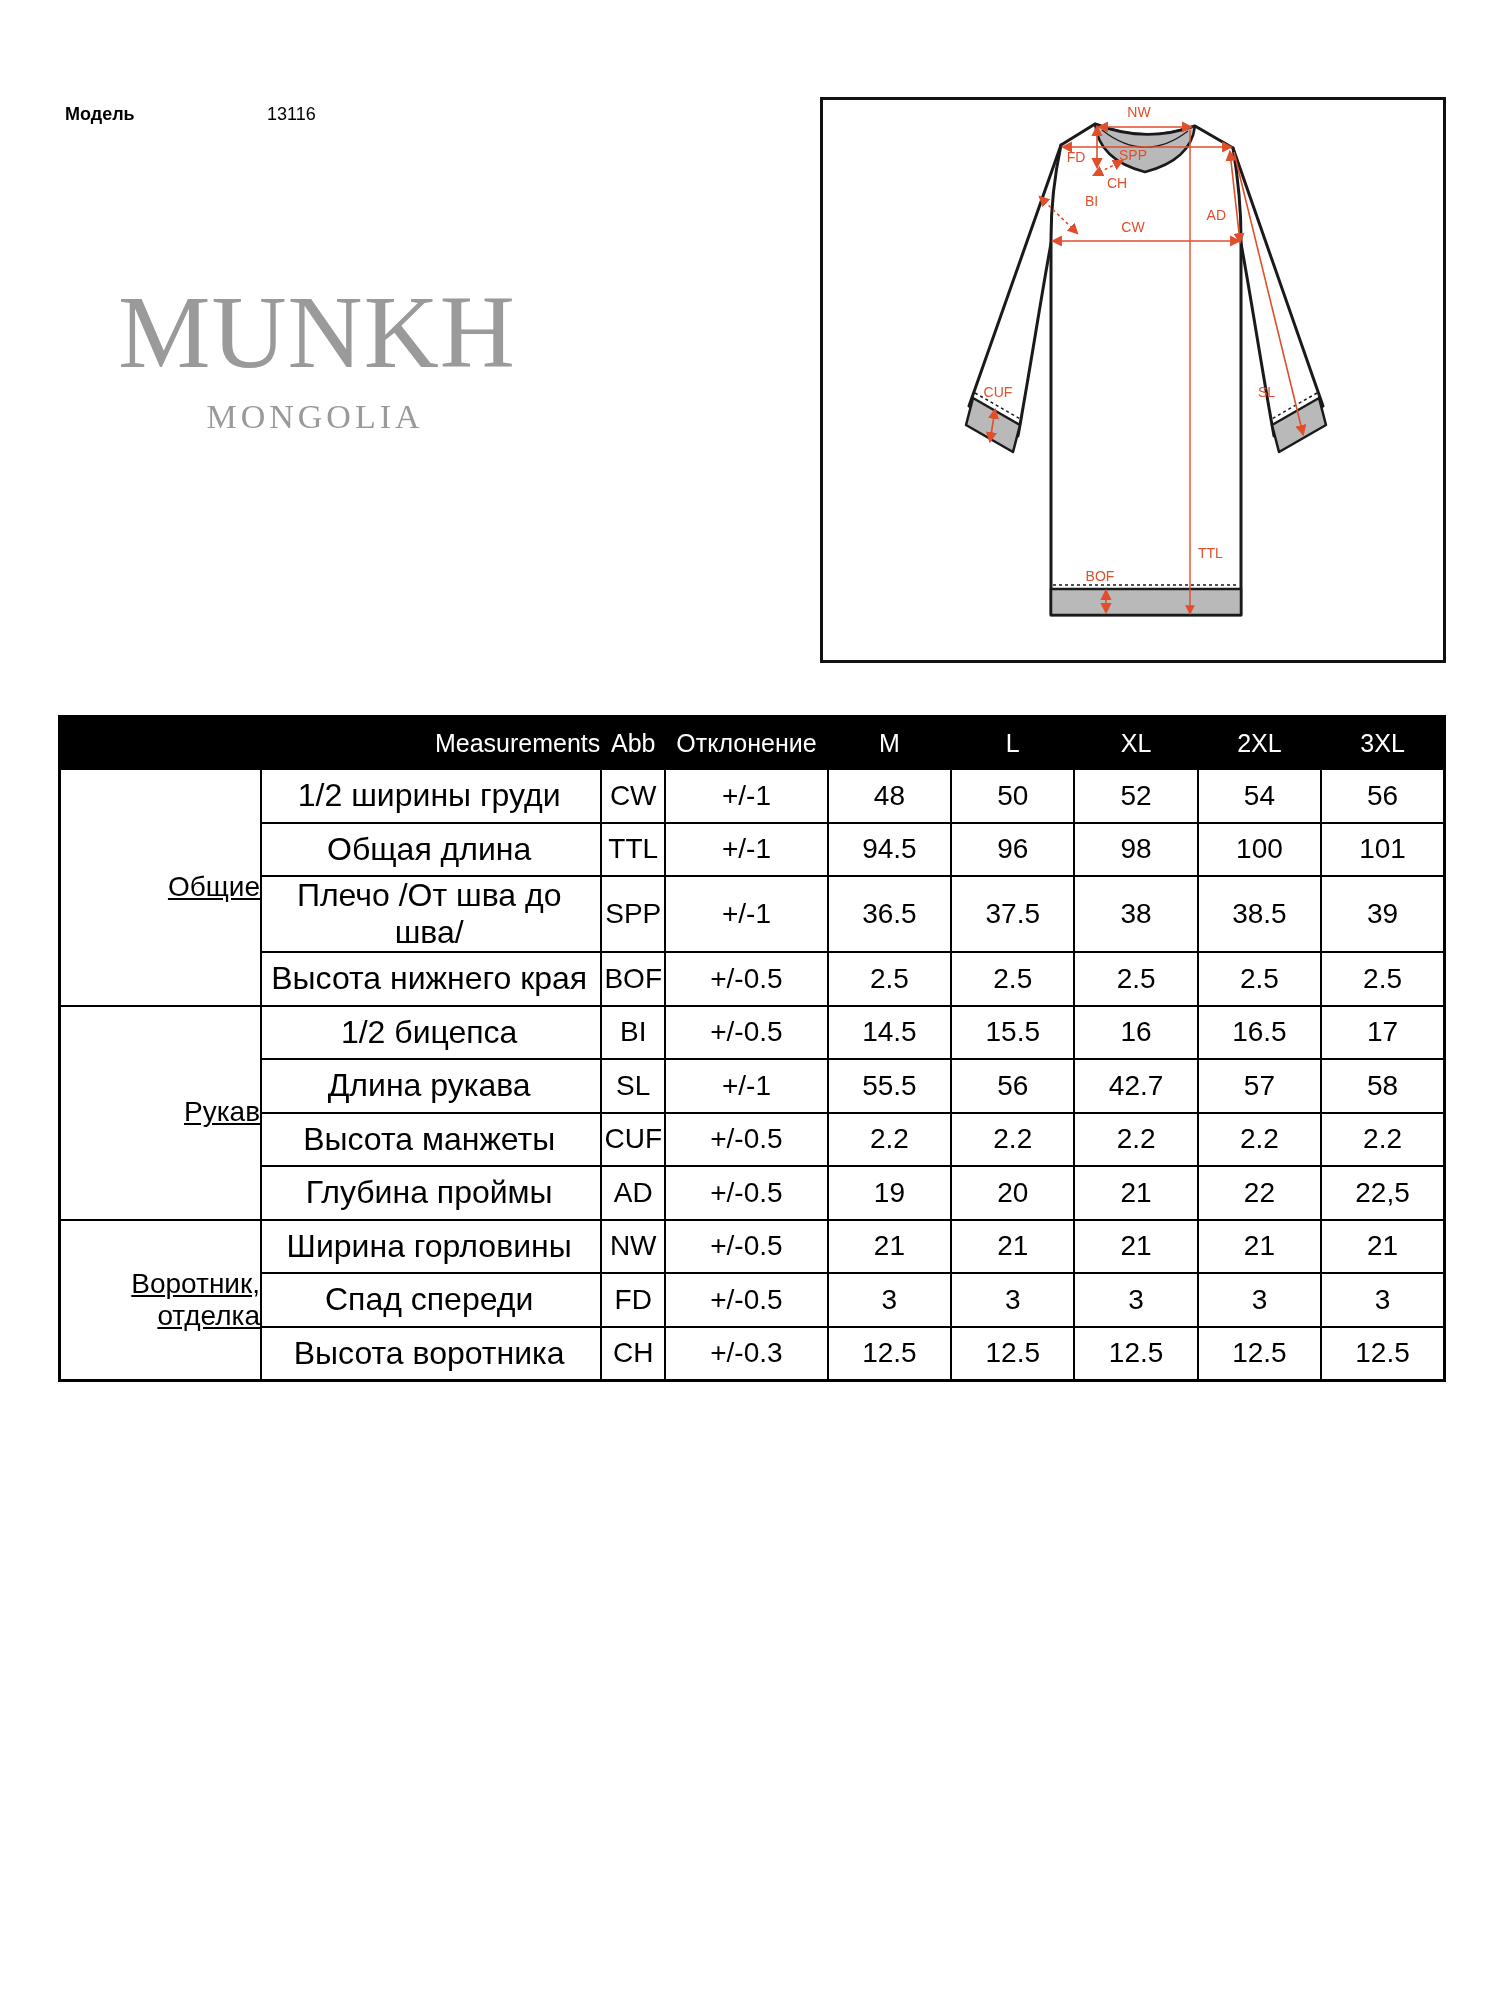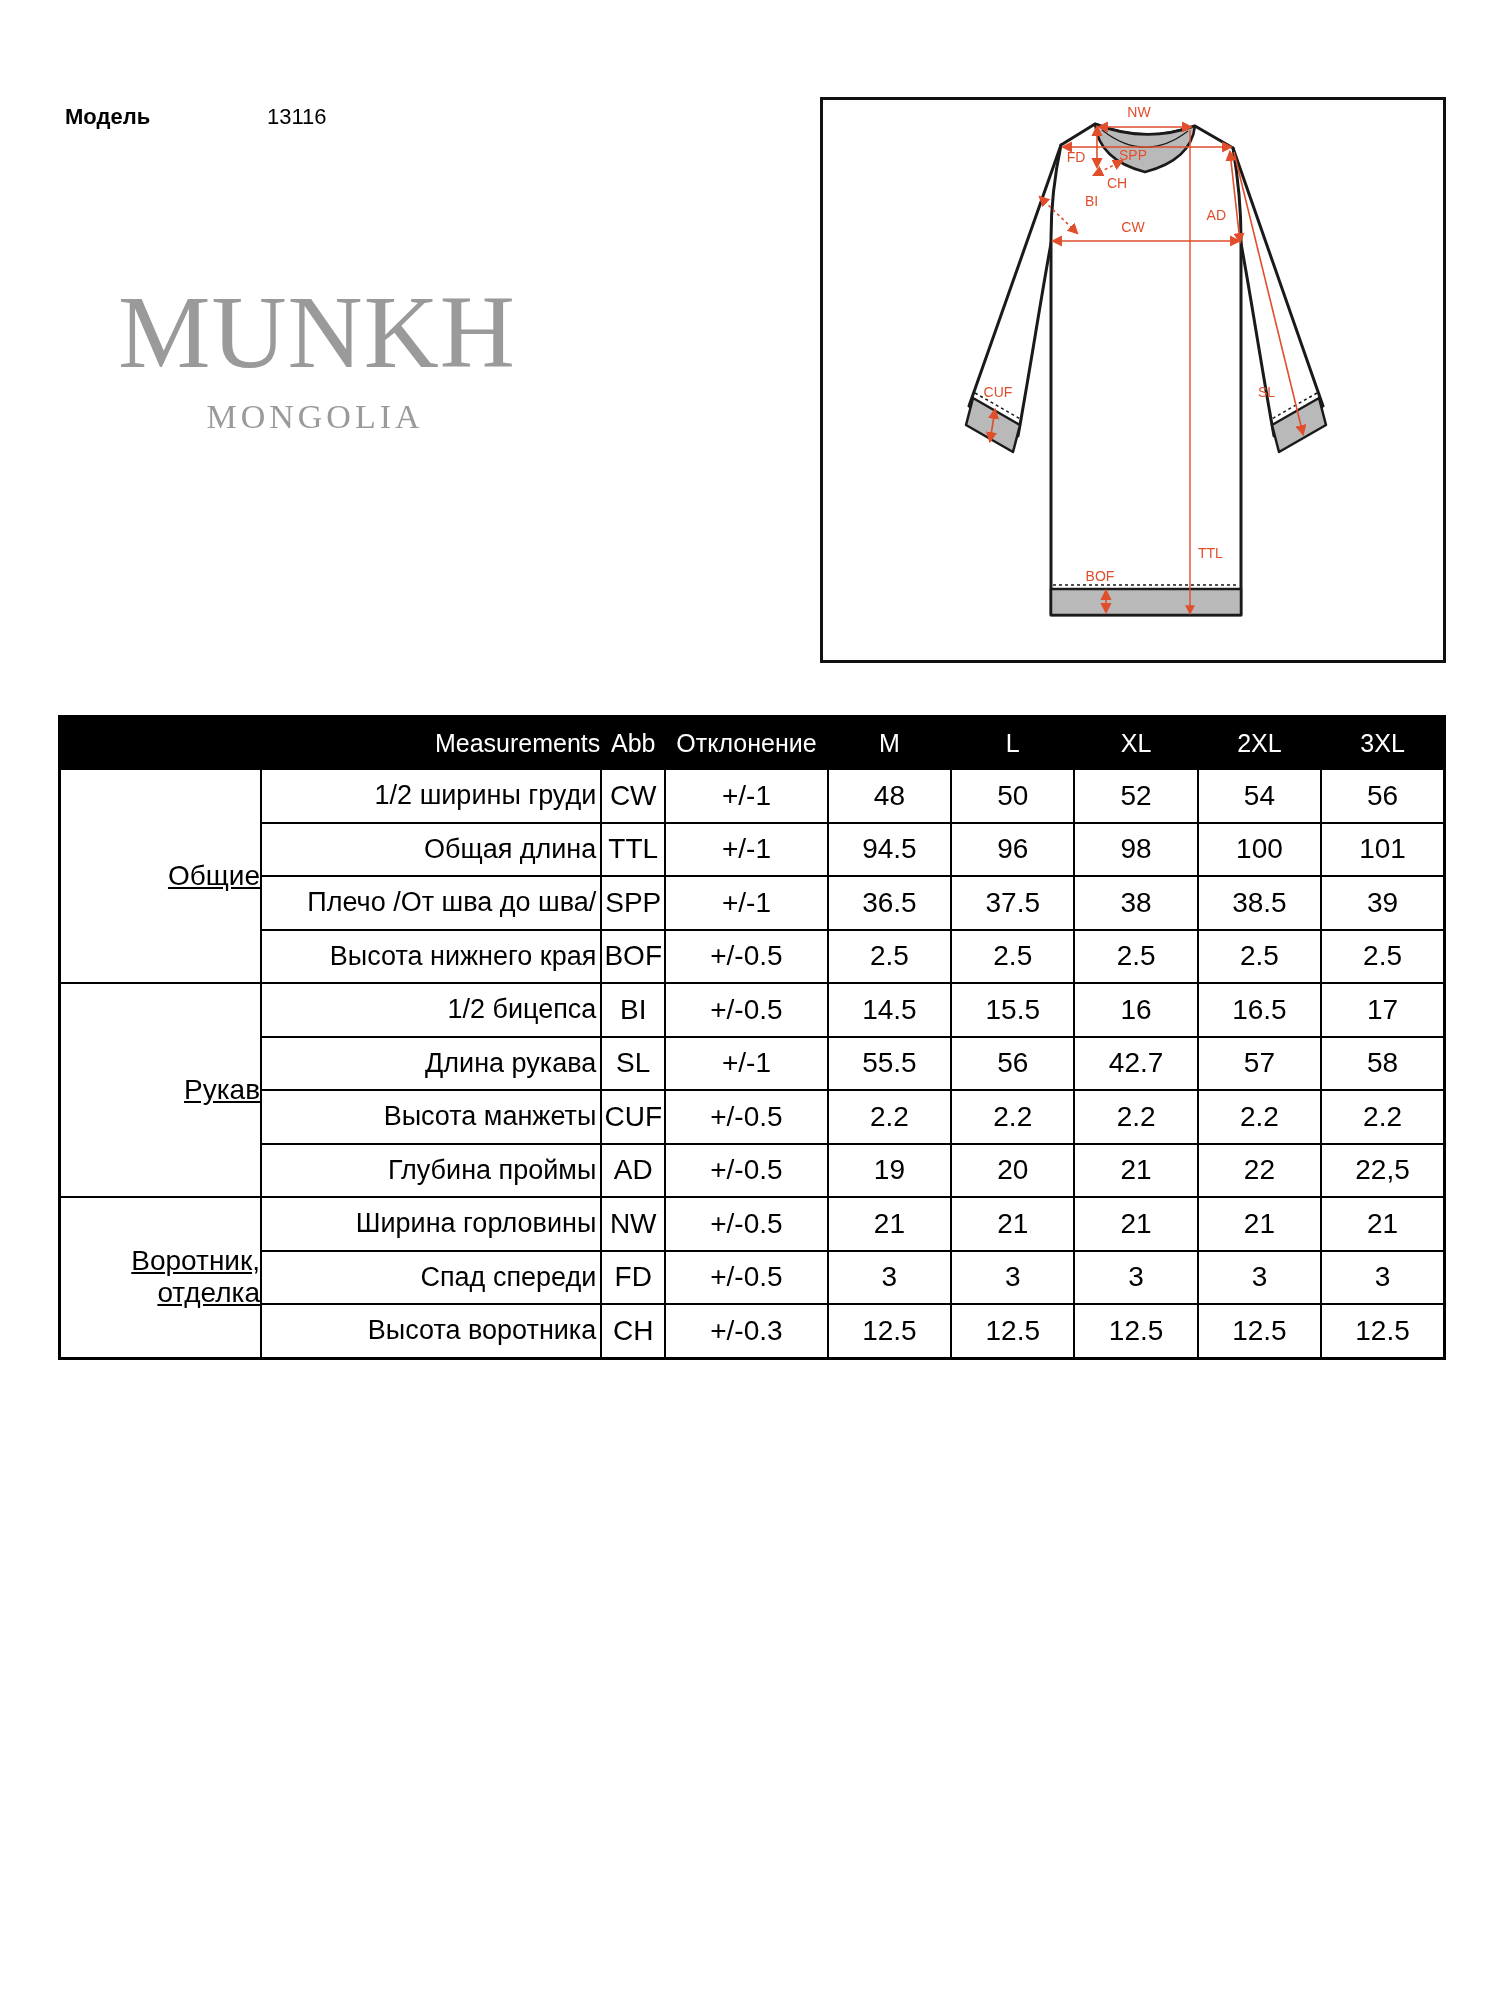--- a/index.html
+++ b/index.html
@@ -1,20 +1,20 @@
 <!DOCTYPE html>
 <html><head>
 <meta charset="utf-8">
 <style>
   html,body{margin:0;padding:0;background:#fff;}
   .page{position:relative;width:1500px;height:2000px;background:#ffffff;overflow:hidden;
         font-family:"Liberation Sans",sans-serif;color:#000;}
 
   
-  .model{position:absolute;left:65px;top:105px;font-size:22px;line-height:1.1;width:600px;}
+  .model{position:absolute;left:65px;top:105px;font-size:18px;line-height:1.1;width:600px;}
   .model b{font-weight:bold;}
   .model .num{position:absolute;left:202px;font-weight:normal;}
 
   
   .logo{position:absolute;left:118px;top:280px;width:394px;text-align:center;color:#9a9a9a;font-family:Liberation Serif, serif;}
   .logo .brand{font-size:104px;line-height:1;letter-spacing:1px;white-space:nowrap;}
   .logo .country{font-size:34px;letter-spacing:4px;margin-top:14px;white-space:nowrap;}
 
   
   .diagram{position:absolute;left:820px;top:97px;width:620px;height:560px;border:3px solid #111;background:#fff;}
@@ -23,21 +23,21 @@
 
   
   table.meas{position:absolute;left:58px;top:715px;width:1388px;border-collapse:collapse;
              table-layout:fixed;border:3px solid #000;font-size:28px;}
   table.meas th{background:#000;color:#fff;font-weight:normal;font-size:25px;height:50px;
                 text-align:center;border:2px solid #000;padding:0;}
   table.meas th.h-meas{text-align:right;padding-left:26px;}
   table.meas td{border:2px solid #000;height:51.5px;padding:0;text-align:center;vertical-align:middle;
                 overflow:hidden;}
   table.meas td.gcell{text-align:right;line-height:1.15;text-decoration:underline;}
-  table.meas td.lcell{text-align:right;padding-right:4px;font-size:27px;}
+  table.meas td.lcell{text-align:center;padding-right:4px;font-size:32px;}
 </style>
 </head>
 <body>
 
 <div class="page">
 
   <div class="model">
     <b>Модель</b>
     <span class="num">13116</span>
   </div>

